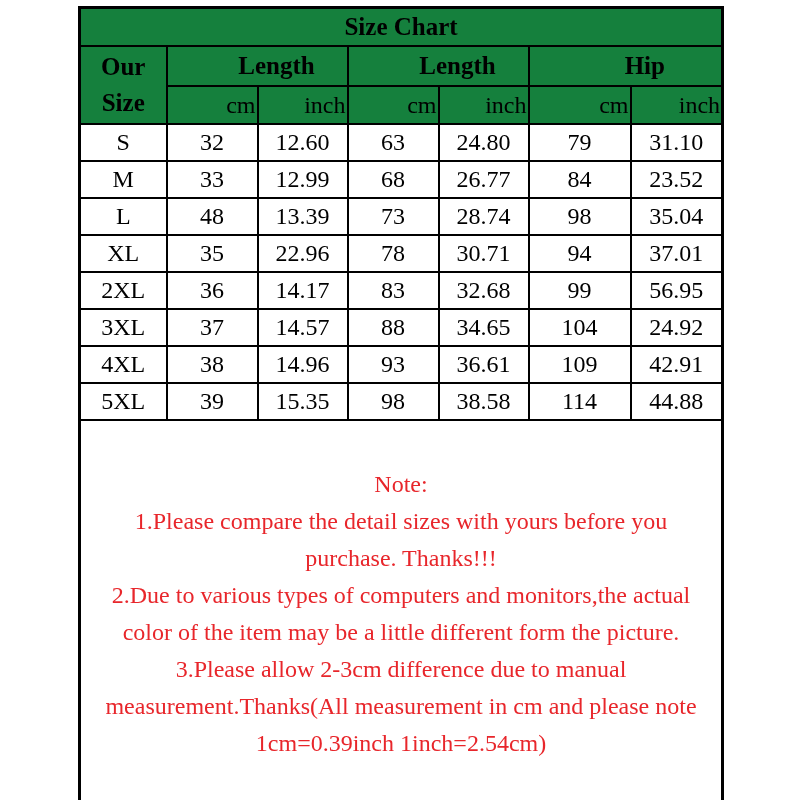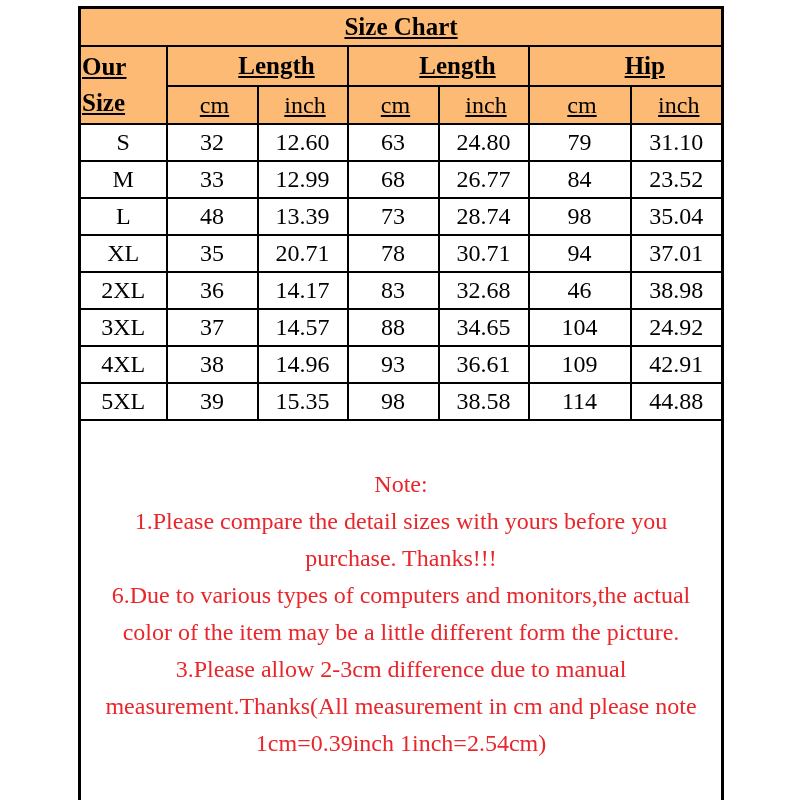--- a/index.html
+++ b/index.html
@@ -22,45 +22,44 @@
     width: 100%;
     table-layout: fixed;
     border: 3px solid #000000;
   }
   table.size-chart th,
   table.size-chart td {
     border: 2px solid #000000;
     overflow: hidden;
   }
   .hdr {
-    background: #fdba74;
-    text-decoration: underline;
+    background: #15803d;
   }
   .title-cell {
     height: 34px;
     text-align: center;
     font-weight: bold;
     font-size: 25px;
   }
   .group-cell {
     height: 36px;
     text-align: center;
     font-weight: bold;
     font-size: 25px;
     padding-left: 40px;
   }
   .corner-cell {
-    text-align: left;
+    text-align: center;
     font-weight: bold;
     font-size: 25px;
     line-height: 36px;
   }
   .unit-cell {
     height: 34px;
-    text-align: center;
+    text-align: right;
     font-weight: normal;
     font-size: 24px;
     padding-left: 6px;
   }
   .data-cell {
     height: 33px;
     text-align: center;
     font-size: 24px;
     background: #ffffff;
   }
@@ -140,34 +139,34 @@
         <td class="data-cell">48</td>
         <td class="data-cell">13.39</td>
         <td class="data-cell">73</td>
         <td class="data-cell">28.74</td>
         <td class="data-cell">98</td>
         <td class="data-cell">35.04</td>
       </tr>
       <tr>
         <td class="data-cell">XL</td>
         <td class="data-cell">35</td>
-        <td class="data-cell">20.71</td>
+        <td class="data-cell">22.96</td>
         <td class="data-cell">78</td>
         <td class="data-cell">30.71</td>
         <td class="data-cell">94</td>
         <td class="data-cell">37.01</td>
       </tr>
       <tr>
         <td class="data-cell">2XL</td>
         <td class="data-cell">36</td>
         <td class="data-cell">14.17</td>
         <td class="data-cell">83</td>
         <td class="data-cell">32.68</td>
-        <td class="data-cell">46</td>
-        <td class="data-cell">38.98</td>
+        <td class="data-cell">99</td>
+        <td class="data-cell">56.95</td>
       </tr>
       <tr>
         <td class="data-cell">3XL</td>
         <td class="data-cell">37</td>
         <td class="data-cell">14.57</td>
         <td class="data-cell">88</td>
         <td class="data-cell">34.65</td>
         <td class="data-cell">104</td>
         <td class="data-cell">24.92</td>
       </tr>
@@ -187,20 +186,20 @@
         <td class="data-cell">98</td>
         <td class="data-cell">38.58</td>
         <td class="data-cell">114</td>
         <td class="data-cell">44.88</td>
       </tr>
       <tr>
         <td class="note-cell" colspan="7">
           <div class="note-inner" style="color:#e8262b">
             <p>Note:</p>
             <p>1.Please compare the detail sizes with yours before you purchase. Thanks!!!</p>
-            <p>6.Due to various types of computers and monitors,the actual color of the item may be a little different form the picture.</p>
+            <p>2.Due to various types of computers and monitors,the actual color of the item may be a little different form the picture.</p>
             <p>3.Please allow 2-3cm difference due to manual measurement.Thanks(All measurement in cm and please note 1cm=0.39inch 1inch=2.54cm)</p>
           </div>
         </td>
       </tr>
     </tbody>
   </table>
 </div>
 
 </body></html>

